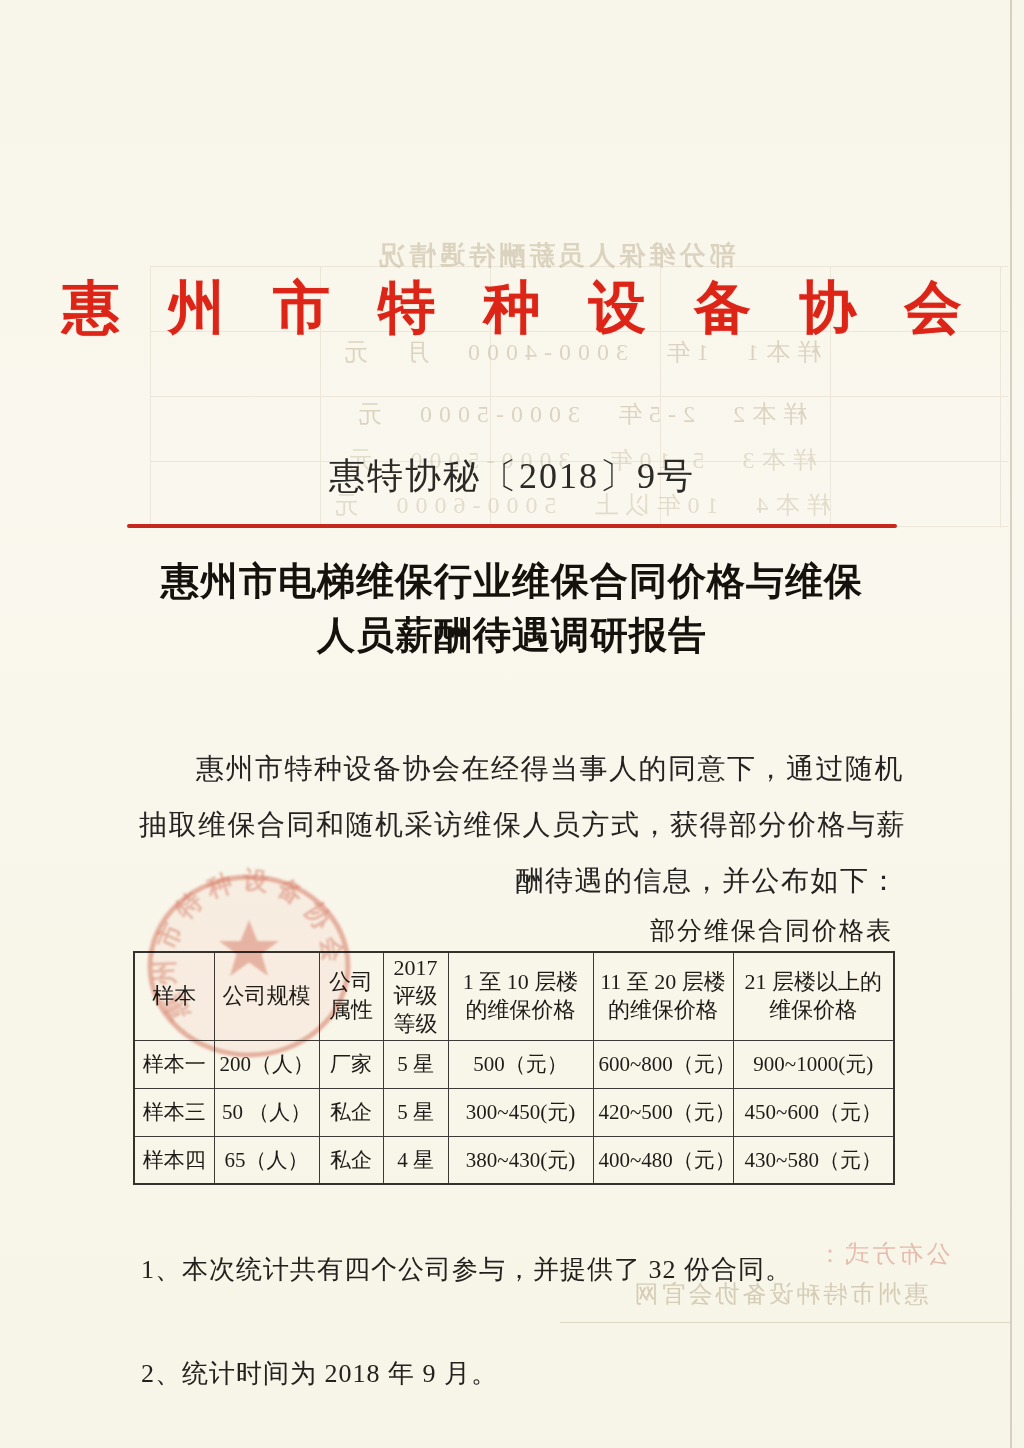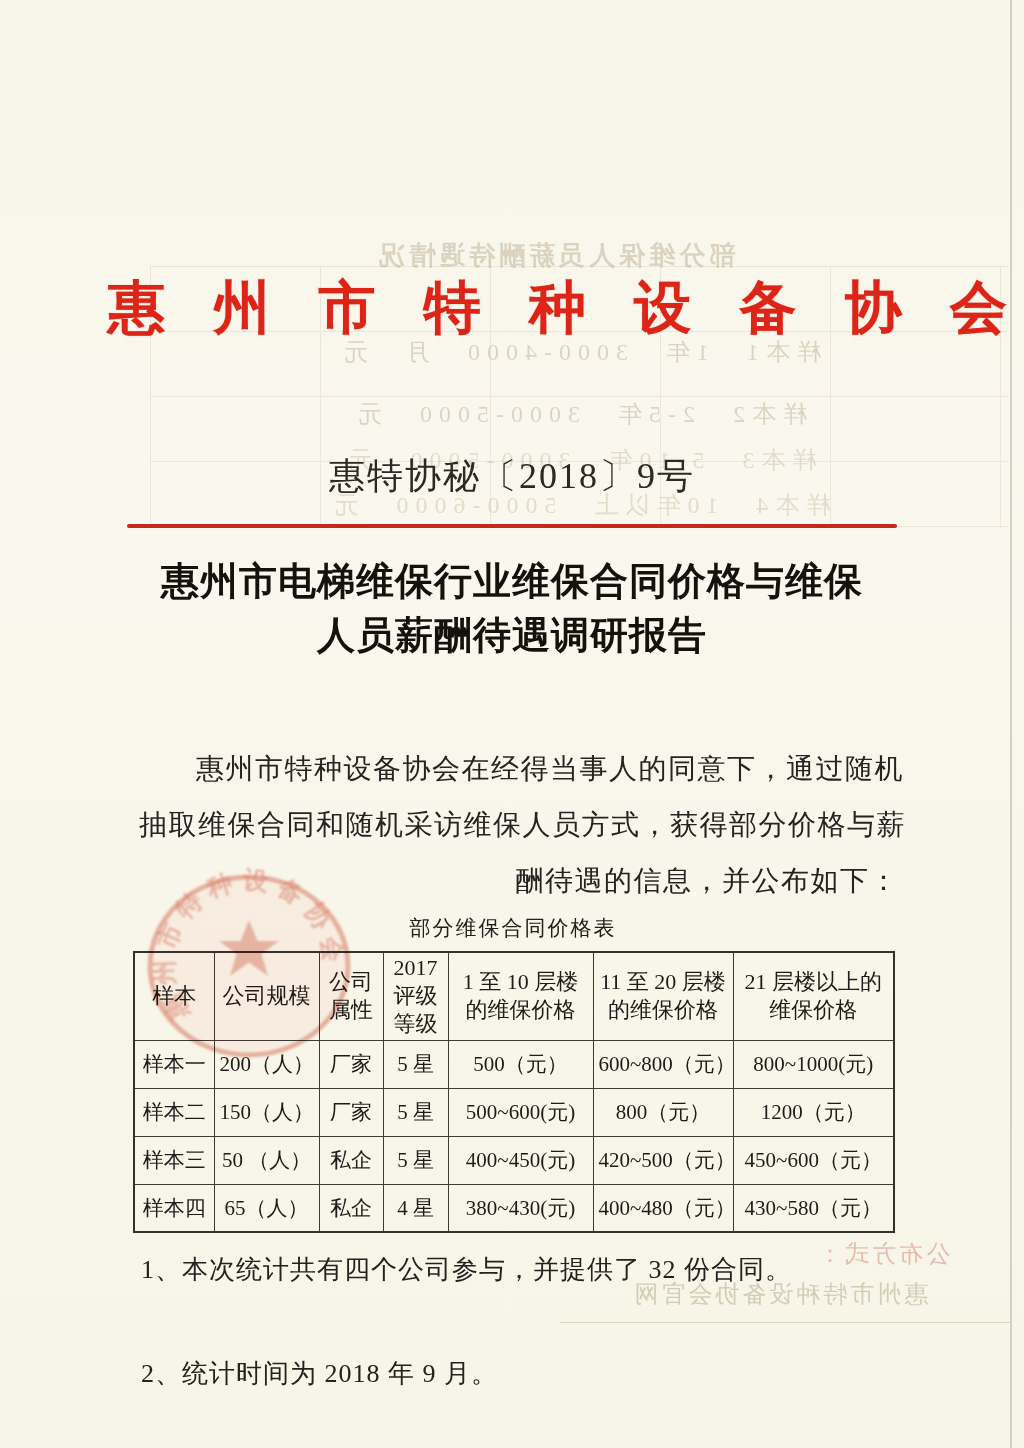--- a/index.html
+++ b/index.html
@@ -33,21 +33,21 @@
               letter-spacing:7px; opacity:.42; }
   .ghost-pub{ left:688px; top:1238px; width:262px; font-size:24px; letter-spacing:3px;
               color:#cf7a68; opacity:.45; }
   .ghost-web{ left:598px; top:1278px; width:330px; font-size:24px; letter-spacing:3px;
               opacity:.5; }
   .ghost-hline{ left:560px; top:1322px; width:450px; height:1px;
                 background:rgba(170,158,128,.35); }
 
   
   .org-title{
-    left:0; top:270px; width:1024px; text-align:right;
+    left:0; top:270px; width:1024px; text-align:center;
     font-size:57px; font-weight:bold; color:#dc2417;
     letter-spacing:17px; padding-left:17px;
     font-family:"Liberation Serif","DejaVu Serif",serif;
     text-shadow:0 0 1px rgba(220,36,23,.55);
   }
   .doc-number{
     left:0; top:452px; width:1024px; text-align:center;
     font-size:36px; color:#2c2a26; letter-spacing:2px;
   }
   .red-rule{ left:127px; top:524px; width:770px; height:4px;
@@ -66,22 +66,22 @@
   .para-line{
     left:139px; width:760px; font-size:28px; color:#262422; letter-spacing:1.5px;
     white-space:nowrap;
     text-align:right;
   }
   .para-line.l1{ top:750px; padding-left:57px; }
   .para-line.l2{ top:806px; }
   .para-line.l3{ top:862px; }
 
   
-  .tbl-caption{ left:133px; top:914px; width:760px; text-align:center;
-                font-size:21px; color:#22201c; letter-spacing:2px; }
+  .tbl-caption{ left:133px; top:914px; width:760px; text-align:right;
+                font-size:25px; color:#22201c; letter-spacing:2px; }
   table.price{
     position:absolute; left:133px; top:951px; width:760px;
     border-collapse:collapse; table-layout:fixed;
     font-family:"Liberation Serif","DejaVu Serif",serif;
   }
   table.price th, table.price td{
     border:1.7px solid #3d3a35; text-align:center; vertical-align:middle;
     color:#1e1c18; font-weight:normal; overflow:hidden;
   }
   table.price th{ height:88px; font-size:22px; line-height:28px; padding:0 4px; }
@@ -147,37 +147,28 @@
       </tr>
     </thead>
     <tbody>
       <tr>
         <td>样本一</td>
         <td>200（人）</td>
         <td>厂家</td>
         <td>5 星</td>
         <td>500（元）</td>
         <td>600~800（元）</td>
-        <td>800~1000(元)</td>
-      </tr>
-      <tr>
-        <td>样本二</td>
-        <td>150（人）</td>
-        <td>厂家</td>
-        <td>5 星</td>
-        <td>500~600(元)</td>
-        <td>800（元）</td>
-        <td>1200（元）</td>
+        <td>900~1000(元)</td>
       </tr>
       <tr>
         <td>样本三</td>
         <td>50 （人）</td>
         <td>私企</td>
         <td>5 星</td>
-        <td>400~450(元)</td>
+        <td>300~450(元)</td>
         <td>420~500（元）</td>
         <td>450~600（元）</td>
       </tr>
       <tr>
         <td>样本四</td>
         <td>65（人）</td>
         <td>私企</td>
         <td>4 星</td>
         <td>380~430(元)</td>
         <td>400~480（元）</td>

